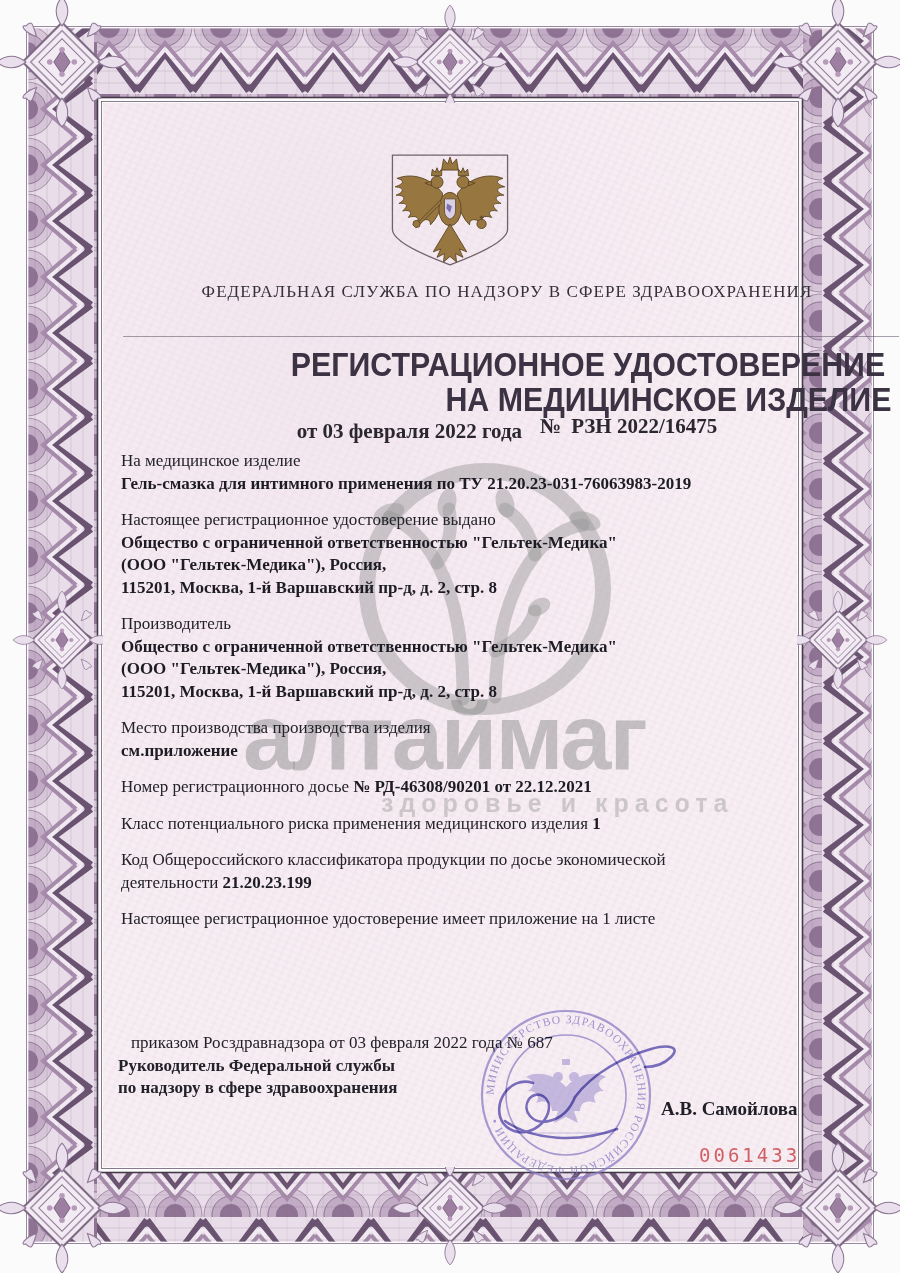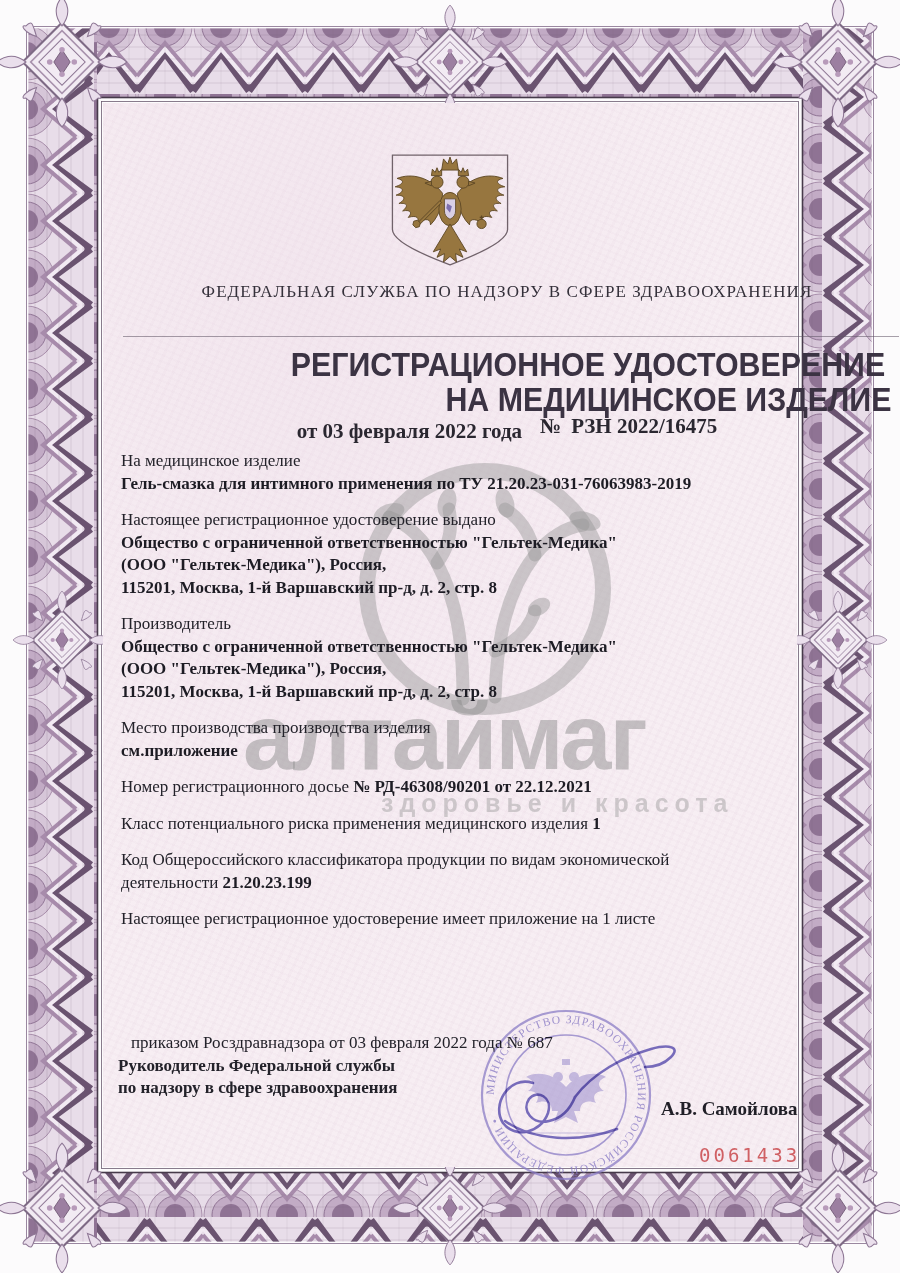--- a/index.html
+++ b/index.html
@@ -226,21 +226,21 @@
       </p>
       <p>
         <span>Номер регистрационного досье</span>
         <span class="b">№ РД-46308/90201 от 22.12.2021</span>
       </p>
       <p>
         <span>Класс потенциального риска применения медицинского изделия</span>
         <span class="b">1</span>
       </p>
       <p>
-        <span>Код Общероссийского классификатора продукции по видам экономической</span><br>
+        <span>Код Общероссийского классификатора продукции по досье экономической</span><br>
         <span>деятельности</span>
         <span class="b">21.20.23.199</span>
       </p>
       <p>
         <span>Настоящее регистрационное удостоверение имеет приложение на 1 листе</span>
       </p>
     </div>
 
     <div class="footer">
       <div class="ind">приказом Росздравнадзора от 03 февраля 2022 года № 687</div>

